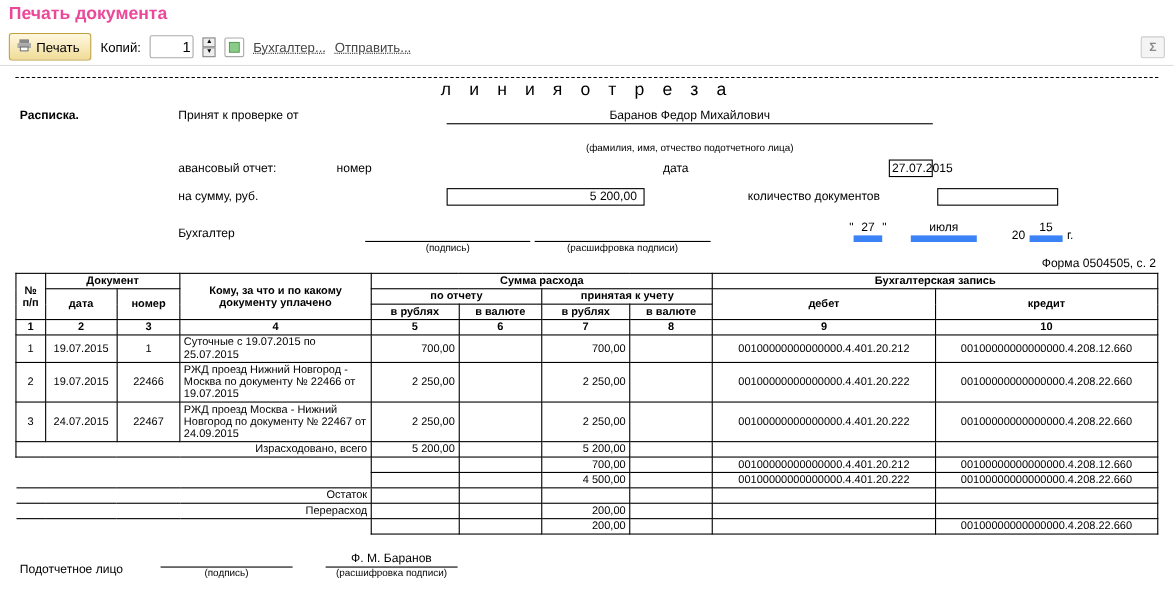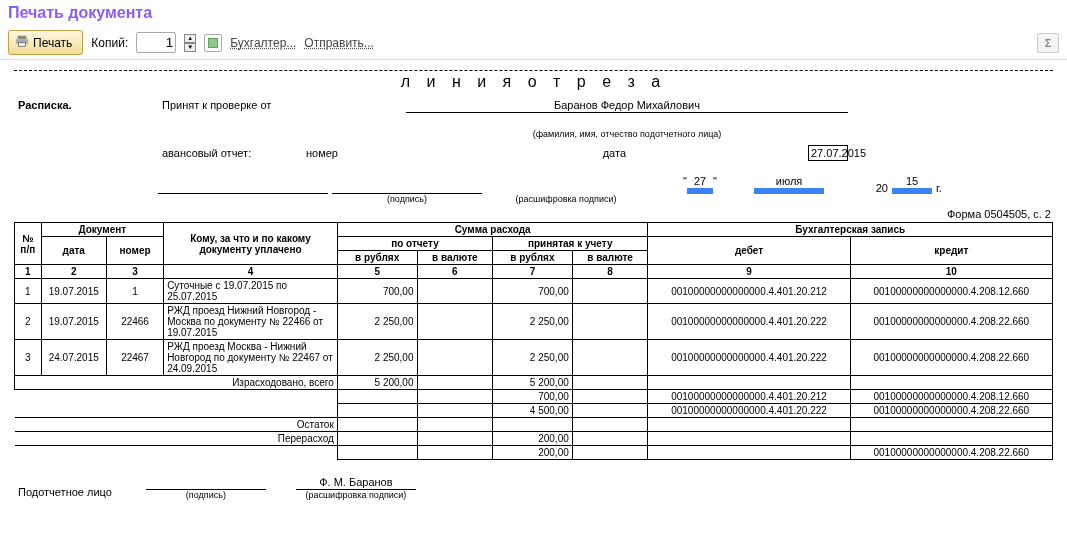--- a/index.html
+++ b/index.html
@@ -1,17 +1,17 @@
 <!DOCTYPE html>
 <html><head>
 <meta charset="utf-8">
 <style>
   * { box-sizing: border-box; margin: 0; padding: 0; }
   body { font-family: Arial, sans-serif; font-size: 11px; background: #fff; user-select: none; }
-  .page-title { color: #8b5cf6; font-size: 16px; font-weight: bold; padding: 4px 8px; }
+  .page-title { color: #ec4899; font-size: 16px; font-weight: bold; padding: 4px 8px; }
   .toolbar { display: flex; align-items: center; gap: 8px; padding: 4px 8px; border-bottom: 1px solid #ddd; }
   .btn-print { background: linear-gradient(#fff8e0, #f0dc98); border: 1px solid #c0a040; border-radius: 3px; padding: 3px 10px 3px 6px; display: flex; align-items: center; gap: 4px; cursor: pointer; font-size: 12px; }
   .btn-print svg { width: 14px; height: 14px; }
   .copies-label { font-size: 12px; }
   .copies-input { width: 40px; border: 1px solid #aaa; border-radius: 2px; padding: 2px; text-align: right; }
   .spinner { display: flex; flex-direction: column; }
   .spin-btn { width: 12px; height: 9px; border: 1px solid #888; background: #eee; font-size: 6px; display:flex; align-items:center; justify-content:center; cursor:pointer; }
   .tool-icon { width: 18px; height: 18px; border: 1px solid #aaa; border-radius: 2px; display:flex; align-items:center; justify-content:center; cursor:pointer; }
   .tool-link { color: #444; text-decoration: underline dotted; cursor: pointer; font-size:12px; }
   .sigma-btn { width: 22px; height: 20px; border: 1px solid #ccc; border-radius: 2px; background:#f4f4f4; display:flex; align-items:center; justify-content:center; color:#888; margin-left:auto; cursor:pointer; font-weight:bold; }
@@ -95,23 +95,34 @@
   <div class="hdr-block">
     <div></div>
     <div class="hdr-label">авансовый отчет:</div>
     <div class="hdr-label">номер</div>
     <div></div>
     <div class="hdr-label" style="text-align:right;">дата</div>
     <div></div>
     <div class="box-field">27.07.2015</div>
   </div>
 
+  <div class="hdr-block" style="margin-top:10px;">
+    <div></div>
+    <div class="hdr-label">на сумму, руб.</div>
+    <div></div>
+    <div class="box-field" style="text-align:right; padding-right:6px;">5 200,00</div>
+    <div></div>
+    <div class="hdr-label" style="text-align:right;">количество документов</div>
+    <div></div>
+    <div class="box-field"></div>
+  </div>
 
   <div class="bh-row">
     <div></div>
+    <div class="hdr-label">Бухгалтер</div>
     <div class="ul-field"></div>
     <div class="ul-field"></div>
     <div></div>
     <div style="text-align:center;">
       <span>"</span><span class="bh-date-part">27</span><span>"</span>
     </div>
     <div class="bh-date-part" style="min-width:60px;">июля</div>
     <div style="text-align:right;">20</div>
     <div class="bh-date-part">15</div>
     <div>г.</div>

